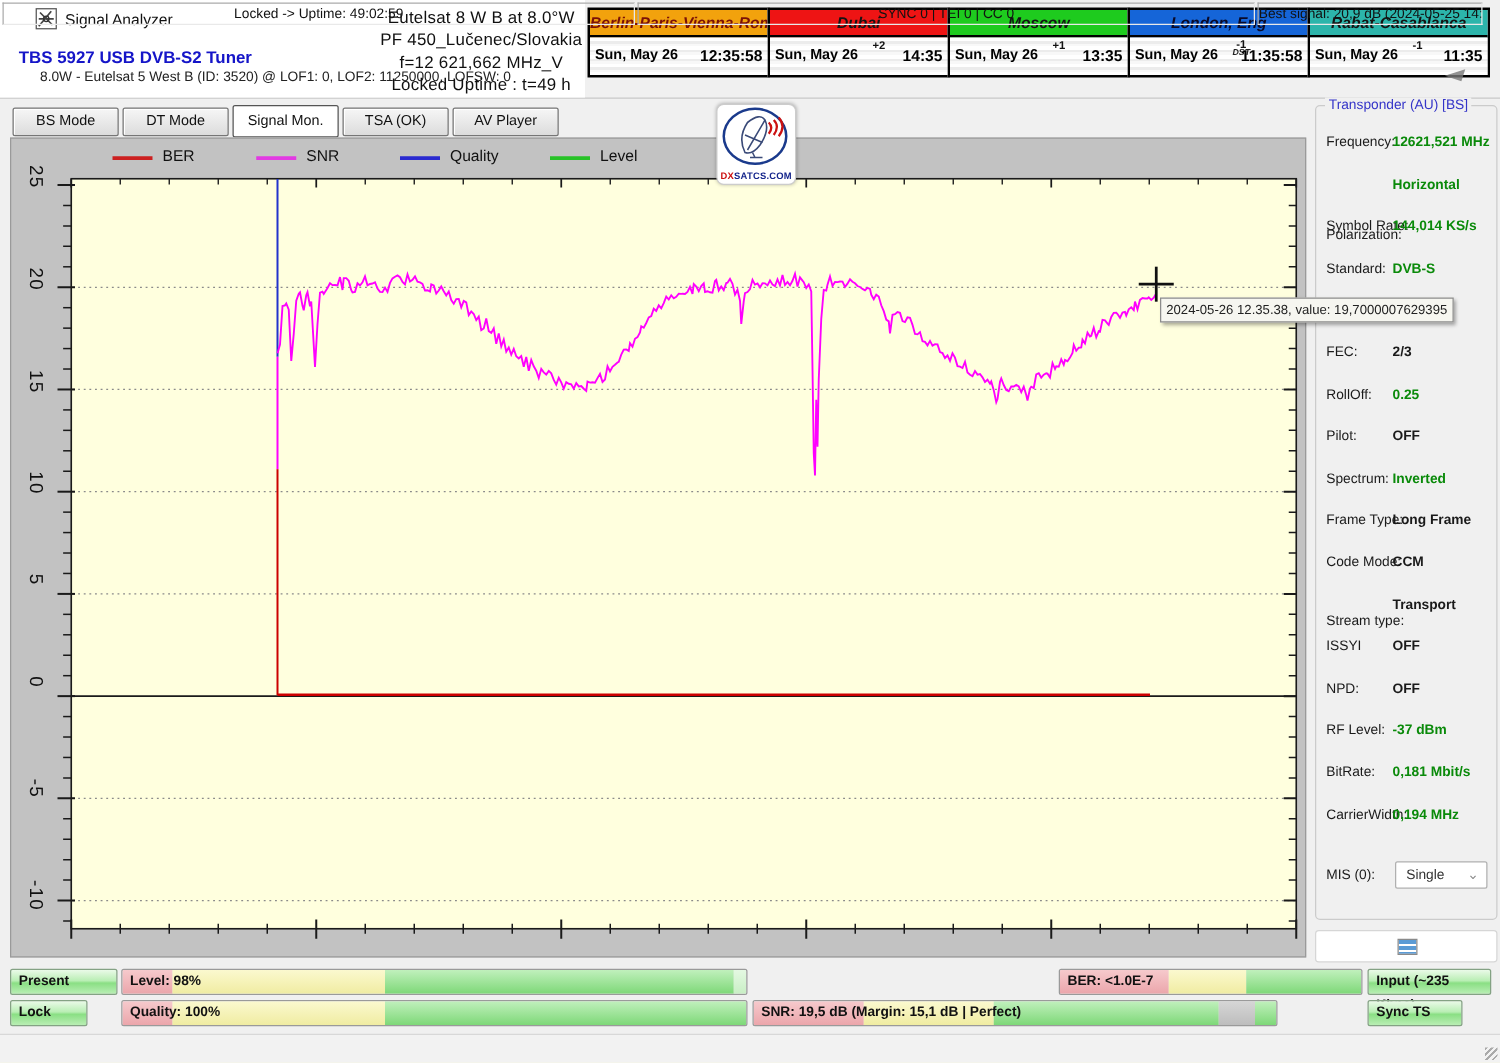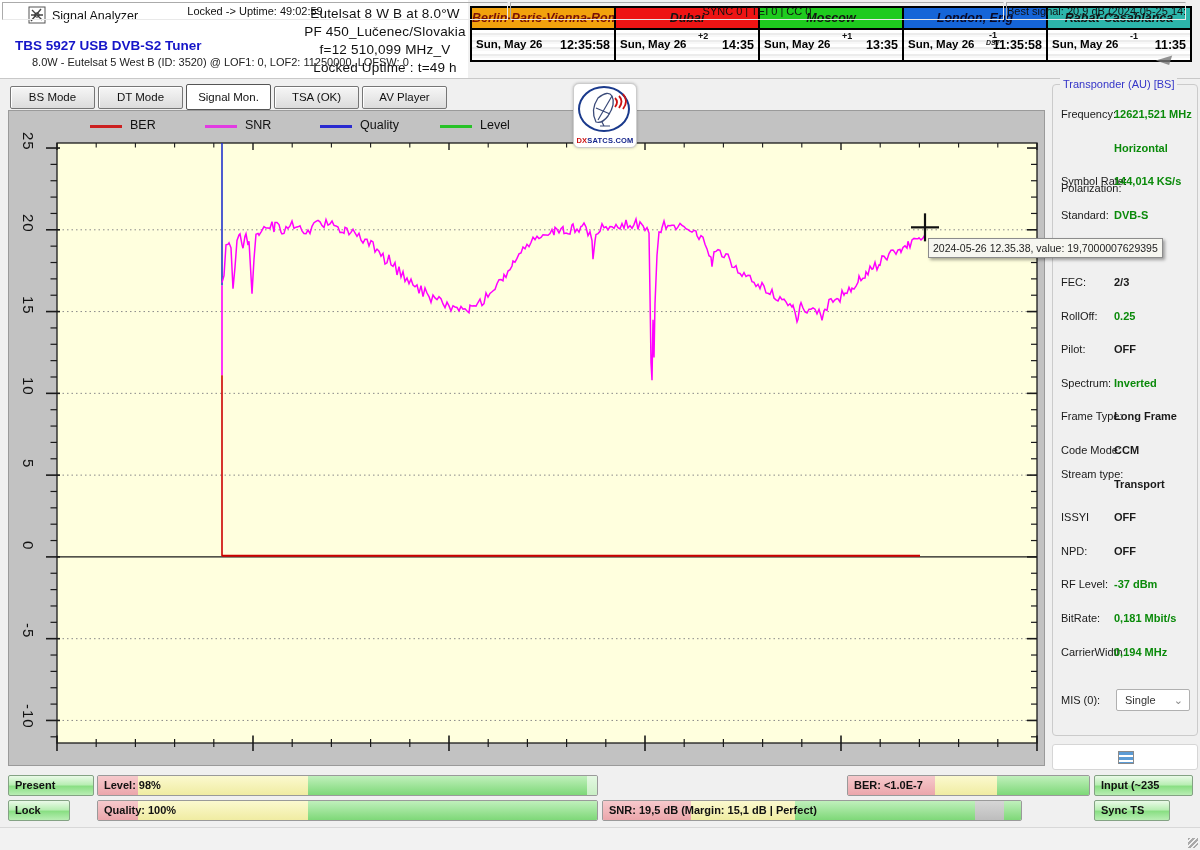--- a/index.html
+++ b/index.html
@@ -90,21 +90,21 @@
   <rect x="1" y="1" width="16" height="16" fill="#ffffff" stroke="#555"></rect>
   <path d="M3,15 L13,3 M4,4 L14,14 M3,9 L15,9" stroke="#444" stroke-width="1.4" fill="none"></path>
   <circle cx="9" cy="9" r="2.2" fill="none" stroke="#333" stroke-width="1"></circle>
 </svg>
 <div class="abs" id="app-title">Signal Analyzer</div>
 <div class="abs" id="tuner-name">TBS 5927 USB DVB-S2 Tuner</div>
 <div class="abs" id="tuner-sub">8.0W - Eutelsat 5 West B (ID: 3520) @ LOF1: 0, LOF2: 11250000, LOFSW: 0</div>
 <div class="abs" id="target-block">
     <div>Eutelsat 8 W B at 8.0°W</div>
     <div>PF 450_Lučenec/Slovakia</div>
-    <div>f=12 510,099 MHz_V</div>
+    <div>f=12 621,662 MHz_V</div>
     <div>Locked Uptime : t=49 h</div>
   </div>
 
 <div class="abs" id="clocks">
     <div class="clock">
       <div class="clock-head" style="background: rgb(242, 162, 13); color: rgb(122, 17, 8);">Berlin-Paris-Vienna-Roma</div>
       <div class="clock-body">
         <div class="clock-date">Sun, May 26</div>
         <div class="clock-time">12:35:58</div>
       </div>
@@ -355,21 +355,21 @@
     <div class="tp-label abs" style="top: 309.6px;">RollOff:</div>
     <div class="tp-value abs green" style="top: 309.6px;">0.25</div>
     <div class="tp-label abs" style="top: 343.2px;">Pilot:</div>
     <div class="tp-value abs" style="top: 343.2px;">OFF</div>
     <div class="tp-label abs" style="top: 376.8px;">Spectrum:</div>
     <div class="tp-value abs green" style="top: 376.8px;">Inverted</div>
     <div class="tp-label abs" style="top: 410.4px;">Frame Type:</div>
     <div class="tp-value abs" style="top: 410.4px;">Long Frame</div>
     <div class="tp-label abs" style="top: 444px;">Code Mode:</div>
     <div class="tp-value abs" style="top: 444px;">CCM</div>
-    <div class="tp-label abs" style="top: 468px;">Stream type:</div>
+    <div class="tp-label abs" style="top: 491px;">Stream type:</div>
     <div class="tp-value abs" style="top: 477.6px;">Transport</div>
     <div class="tp-label abs" style="top: 511.2px;">ISSYI</div>
     <div class="tp-value abs" style="top: 511.2px;">OFF</div>
     <div class="tp-label abs" style="top: 544.8px;">NPD:</div>
     <div class="tp-value abs" style="top: 544.8px;">OFF</div>
     <div class="tp-label abs" style="top: 578.4px;">RF Level:</div>
     <div class="tp-value abs green" style="top: 578.4px;">-37 dBm</div>
     <div class="tp-label abs" style="top: 612px;">BitRate:</div>
     <div class="tp-value abs green" style="top: 612px;">0,181 Mbit/s</div>
     <div class="tp-label abs" style="top: 645.6px;">CarrierWidth:</div>

